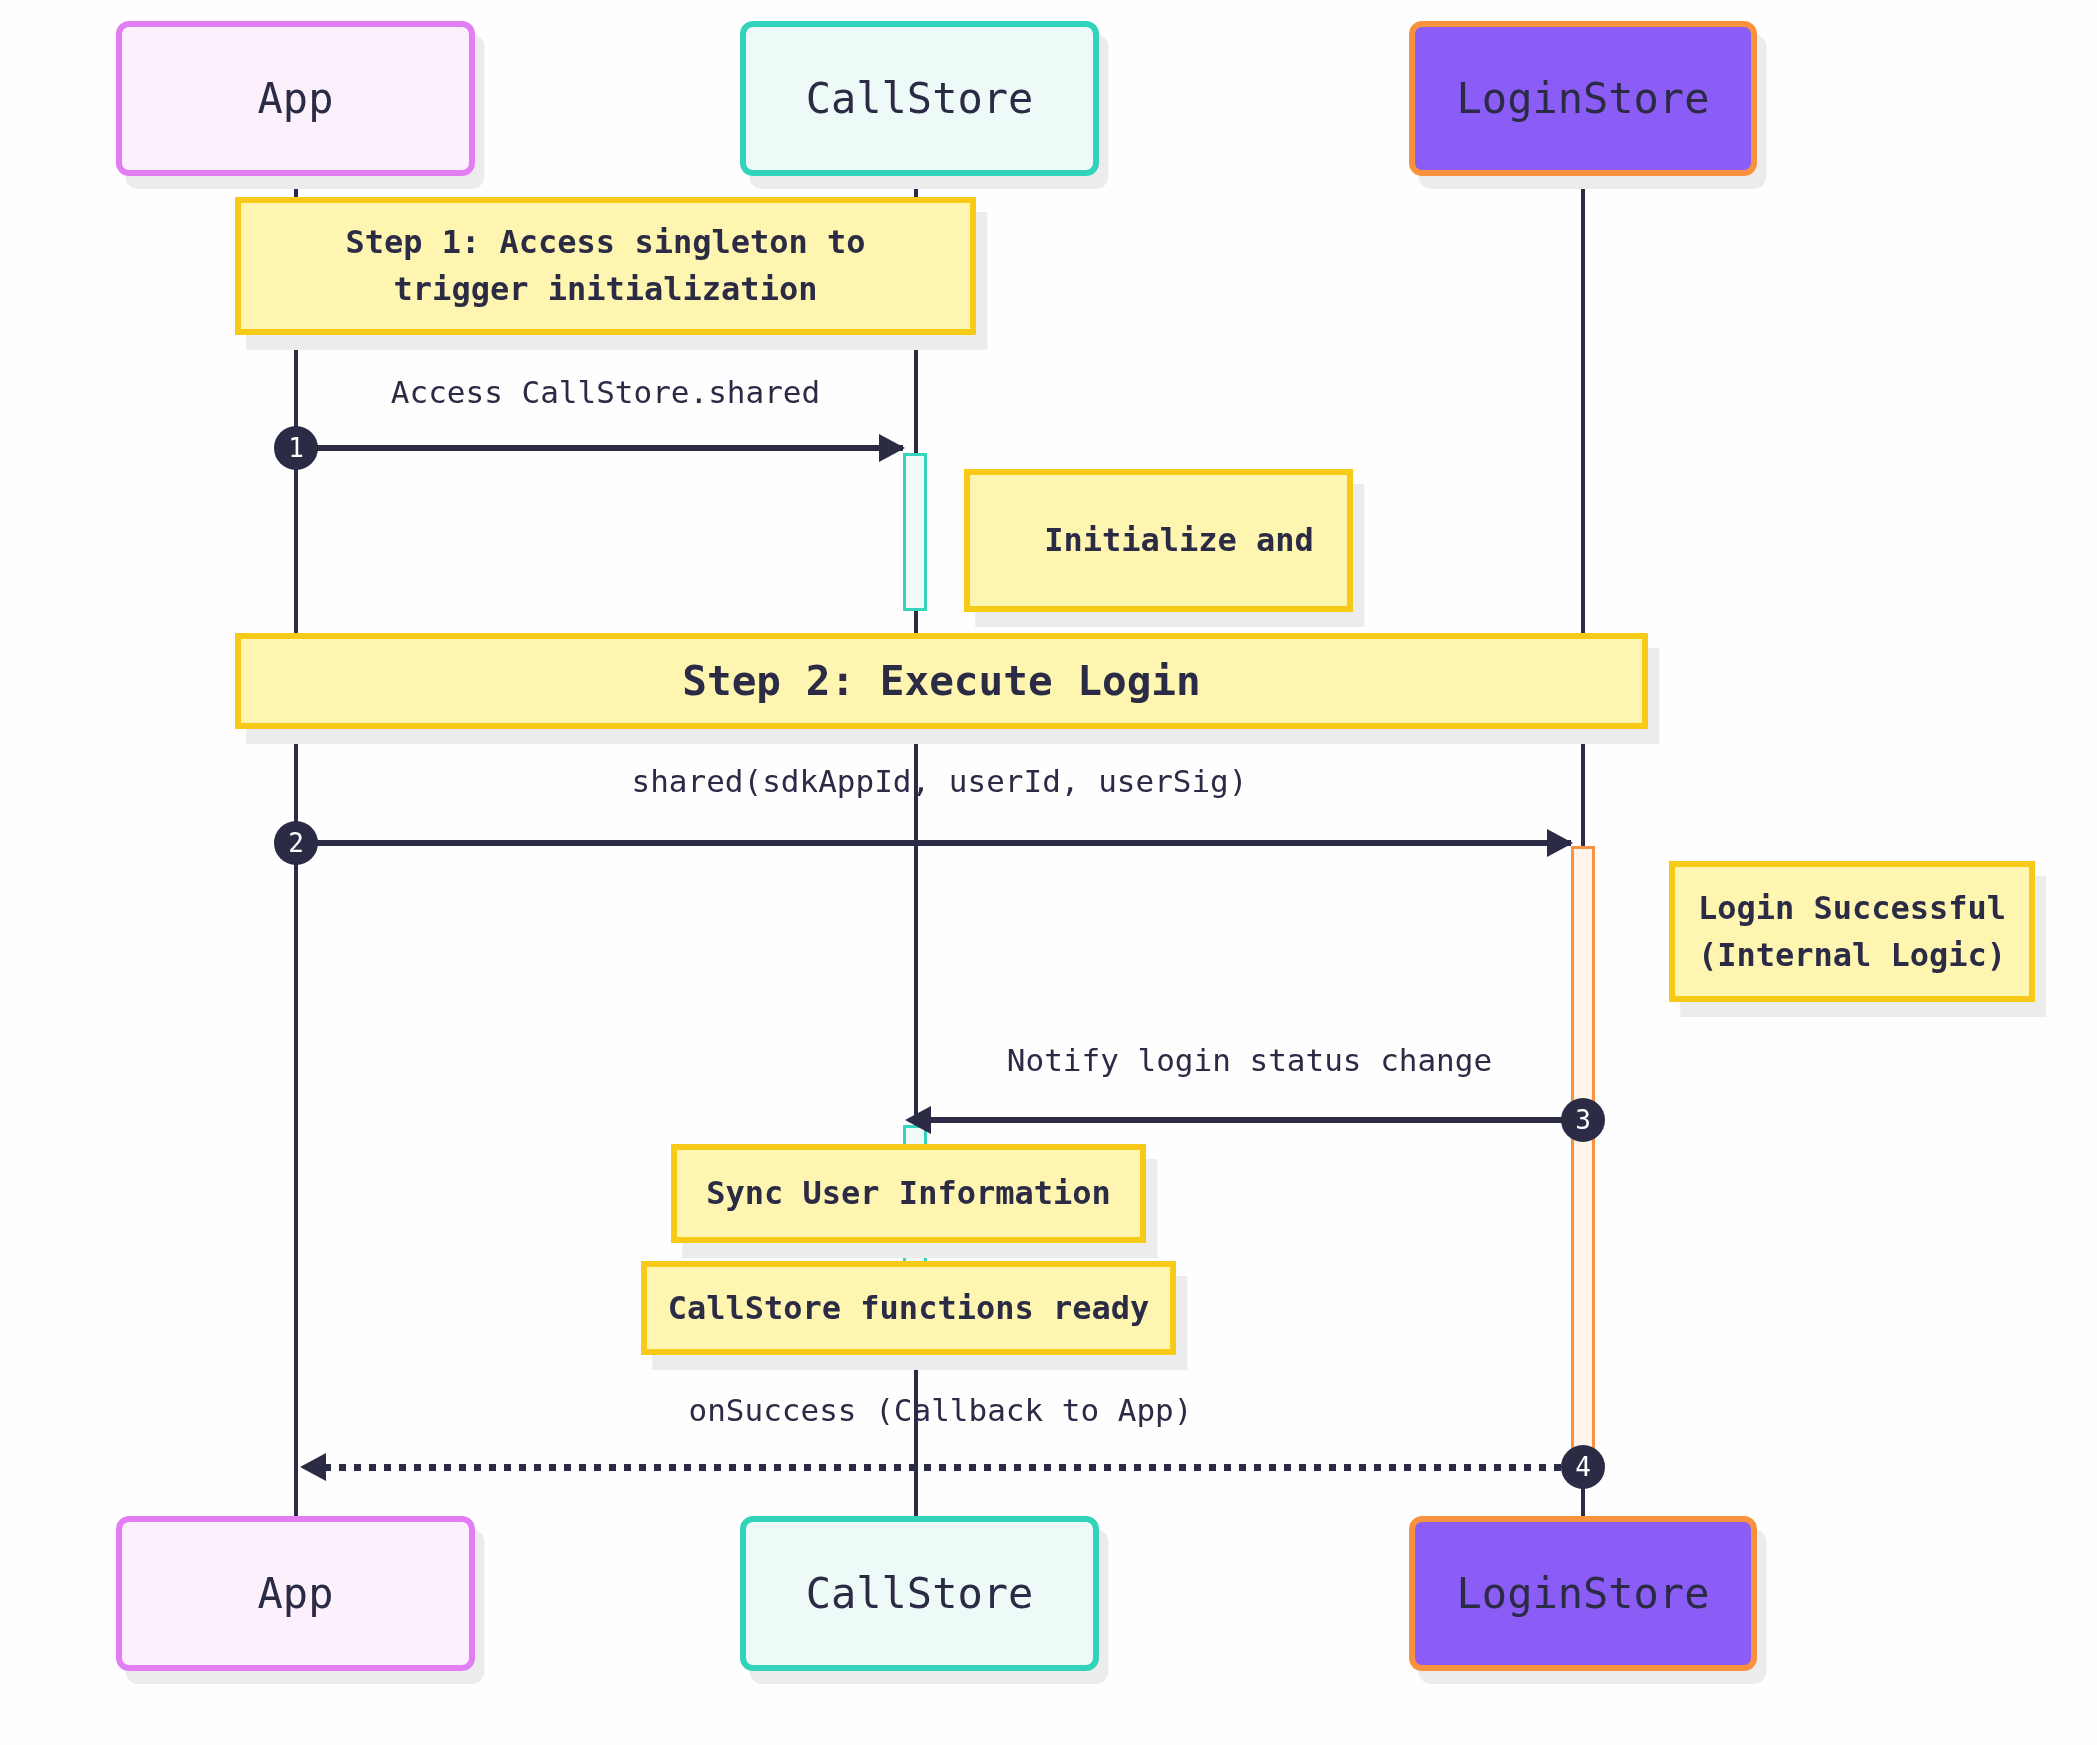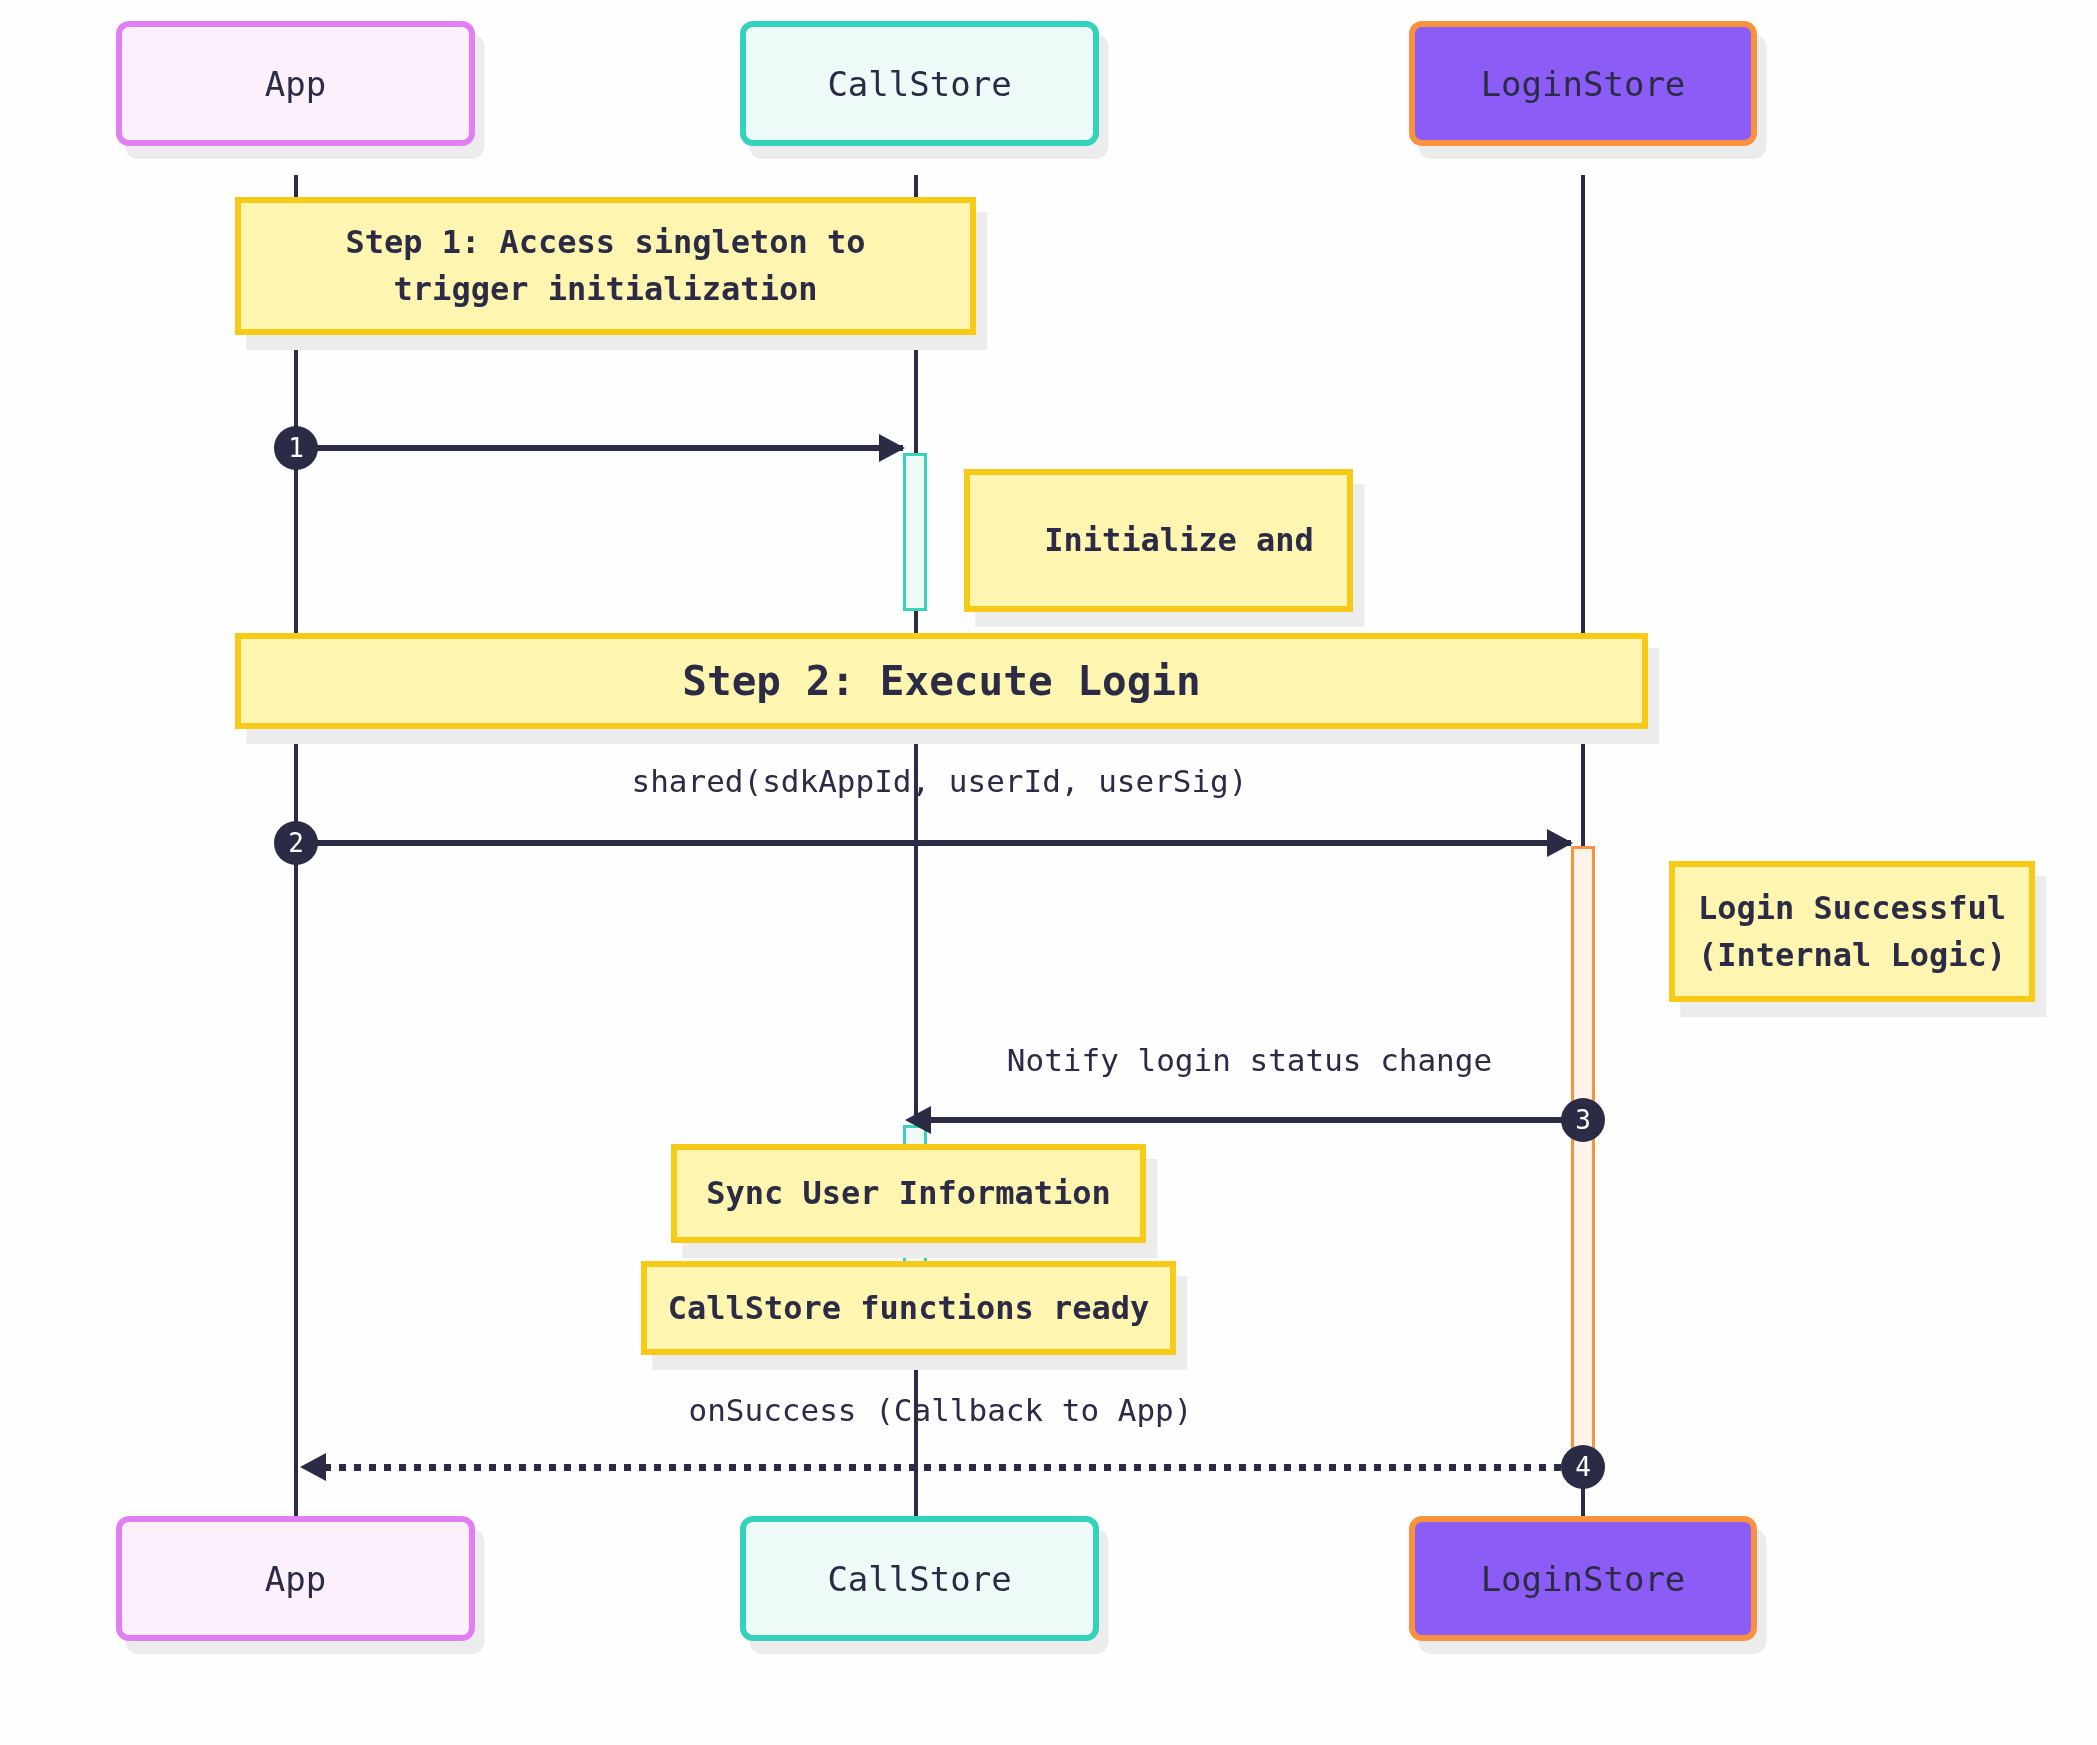--- a/index.html
+++ b/index.html
@@ -9,28 +9,28 @@
     width: 2097px;
     height: 1746px;
     background: #fefefe;
     font-family: "DejaVu Sans Mono", "Liberation Mono", monospace;
     color: #2b2b45;
     overflow: hidden;
   }
   
   .participant {
     position: absolute;
-    height: 125px;
+    height: 155px;
     border: 6.6px solid;
     border-radius: 13px;
     box-sizing: border-box;
     display: flex;
     align-items: center;
     justify-content: center;
-    font-size: 34px;
+    font-size: 42px;
     box-shadow: 9.4px 13px 0 #ececec;
     z-index: 60;
   }
   .p-app       { background: #fcf0fc; border-color: #e17ff2; }
   .p-callstore { background: #eefaf7; border-color: #33d2ba; }
   .p-loginstore{ background: #8b5cf6; border-color: #f9923f; }
   
   .lifeline {
     position: absolute;
     width: 3.8px;
@@ -139,20 +139,21 @@
   </div>
   <div class="participant p-loginstore" style="left:1409px; top:21px; width:348px;">
     <span>LoginStore</span>
   </div>
 
   <div class="note" style="left:235px; top:197px; width:741px; height:138px;">
     <span>Step 1: Access singleton to</span>
     <span>trigger initialization</span>
   </div>
 
+  <div class="msg-label" style="left:277px; top:371px; width:657px;">Access CallStore.shared</div>
   <div class="msg-line" style="left:296px; top:445px; width:607px;"></div>
   <div class="arrowhead-right" style="left:879px; top:434px;"></div>
   <div class="badge" style="left:274px; top:426px;">1</div>
 
   <div class="note" style="left:964px; top:469px; width:389px; height:143px;padding-left:41px;">
     <span>Initialize and</span>
   </div>
 
   <div class="note banner" style="left:235px; top:633px; width:1413px; height:96px;">
     <span>Step 2: Execute Login</span>

